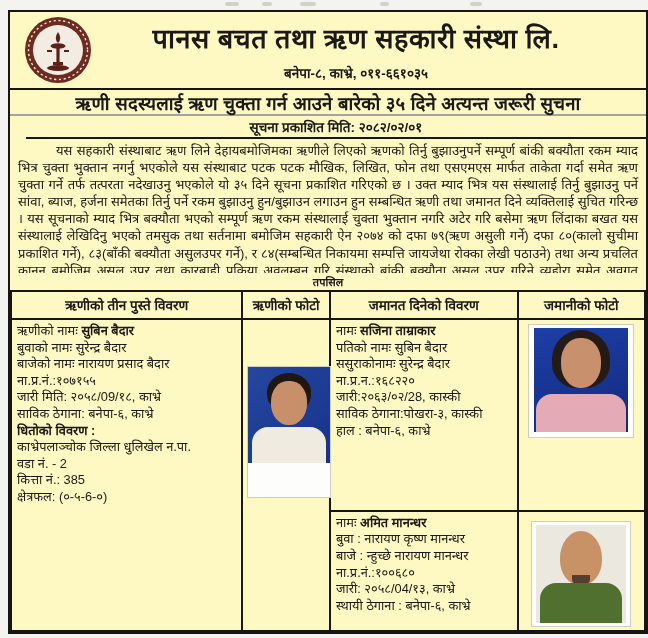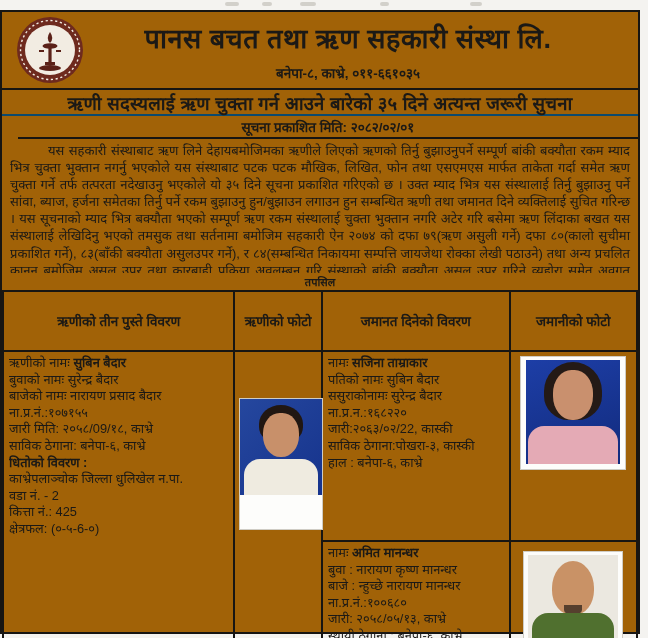--- a/index.html
+++ b/index.html
@@ -13,53 +13,53 @@
   .page{position:relative;width:648px;height:638px;background:#f4f3f0;}
   .top-edge{position:absolute;left:0;top:0;width:648px;height:10px;}
   .top-edge i{position:absolute;top:2px;height:4px;background:#c7c4bd;border-radius:2px;opacity:.75;display:block;}
   .top-edge i.m1{left:225px;width:14px;}
   .top-edge i.m2{left:262px;width:10px;}
   .top-edge i.m3{left:300px;width:16px;}
   .top-edge i.m4{left:380px;width:9px;}
   .top-edge i.m5{left:470px;width:12px;}
 
   .doc{
-    position:absolute;left:0;top:10px;width:640px;height:624px;
-    border:2px solid #171512;background:#a16207;
+    position:absolute;left:8px;top:10px;width:640px;height:624px;
+    border:2px solid #171512;background:#fef9c3;
     box-sizing:border-box;display:flex;flex-direction:column;
   }
 
   
   .masthead{height:76px;flex:0 0 auto;border-bottom:2px solid #171512;display:flex;align-items:center;}
   .logo-wrap{flex:0 0 96px;display:flex;align-items:center;justify-content:center;}
   .titles{flex:1 1 auto;text-align:center;padding-right:40px;}
   .org-name{font-size:27px;font-weight:bold;letter-spacing:.5px;white-space:nowrap;}
   .org-addr{font-size:13.5px;font-weight:bold;margin-top:8px;}
 
   .headline{
-    flex:0 0 auto;height:24px;border-bottom:2px solid #0c4a6e;
+    flex:0 0 auto;height:24px;border-bottom:2px solid #a3a3a3;
     display:flex;align-items:center;justify-content:center;
     font-size:18.5px;font-weight:bold;white-space:nowrap;letter-spacing:.2px;
   }
   .dateline{
     flex:0 0 auto;height:21px;border-bottom:2px solid #171512;
     display:flex;align-items:center;justify-content:center;
     font-size:13.5px;font-weight:bold;margin-left:16px;
   }
   .body-text{
     flex:0 0 auto;height:134px;padding:3px 8px 0 8px;box-sizing:border-box;
     font-size:13px;line-height:17.1px;text-align:justify;text-indent:38px;
     overflow:hidden;
   }
   .tapasil{flex:0 0 auto;height:17px;display:flex;align-items:center;justify-content:center;font-weight:bold;font-size:11px;}
 
   
   table.tbl{border-collapse:collapse;table-layout:fixed;width:636px;flex:1 1 auto;}
   .tbl th,.tbl td{border:2px solid #171512;vertical-align:top;box-sizing:border-box;}
-  .tbl th{font-size:13.5px;font-weight:bold;text-align:center;padding:20px 2px;height:20px;}
+  .tbl th{font-size:13.5px;font-weight:bold;text-align:center;padding:4px 2px;height:20px;}
   .tbl td{font-size:12.8px;padding:3px 5px;}
   .cell-line{line-height:16.6px;white-space:nowrap;overflow:hidden;}
   .strong{font-weight:bold;}
   tr.r1 td{height:190px;margin-top:44px;}
   tr.r2 td{height:118px;margin-top:48px;}
 
   
   .photo{position:relative;background:#fdfdfb;box-shadow:0 0 0 1px #cfccc4;margin:0 auto;overflow:hidden;}
   .photo .img{position:absolute;overflow:hidden;}
   .p-hair,.p-face,.p-shirt{position:absolute;}
@@ -151,58 +151,58 @@
           <td rowspan="2">
             <div class="cell-line"><span>ऋणीको नामः </span><span class="strong">सुबिन बैदार</span></div>
             <div class="cell-line">बुवाको नामः सुरेन्द्र बैदार</div>
             <div class="cell-line">बाजेको नामः नारायण प्रसाद बैदार</div>
             <div class="cell-line">ना.प्र.नं.:१०७१५५</div>
             <div class="cell-line">जारी मिति: २०५८/09/१८, काभ्रे</div>
             <div class="cell-line">साविक ठेगाना: बनेपा-६, काभ्रे</div>
             <div class="cell-line strong">धितोको विवरण :</div>
             <div class="cell-line">काभ्रेपलाञ्चोक जिल्ला धुलिखेल न.पा.</div>
             <div class="cell-line">वडा नं. - 2</div>
-            <div class="cell-line">कित्ता नं.: 425</div>
+            <div class="cell-line">कित्ता नं.: 385</div>
             <div class="cell-line">क्षेत्रफल: (०-५-6-०)</div>
           </td>
           <td rowspan="2">
             <div class="photo photo-borrower">
               <div class="img">
                 <div class="p-hair"></div>
                   <div class="p-face"></div>
                   <div class="p-shirt"></div>
               </div>
             </div>
           </td>
           <td>
             <div class="cell-line"><span>नामः </span><span class="strong">सजिना ताम्राकार</span></div>
             <div class="cell-line">पतिको नामः सुबिन बैदार</div>
             <div class="cell-line">ससुराकोनामः सुरेन्द्र बैदार</div>
             <div class="cell-line">ना.प्र.न.:१६८२२०</div>
-            <div class="cell-line">जारी:२०६३/०२/22, कास्की</div>
+            <div class="cell-line">जारी:२०६३/०२/28, कास्की</div>
             <div class="cell-line">साविक ठेगाना:पोखरा-३, कास्की</div>
             <div class="cell-line">हाल : बनेपा-६, काभ्रे</div>
           </td>
           <td>
             <div class="photo photo-g1">
               <div class="img">
                 <div class="p-hair"></div>
                   <div class="p-face"></div>
                   <div class="p-shirt"></div>
               </div>
             </div>
           </td>
         </tr>
         <tr class="r2">
           <td>
             <div class="cell-line"><span>नामः </span><span class="strong">अमित मानन्धर</span></div>
             <div class="cell-line">बुवा : नारायण कृष्ण मानन्धर</div>
             <div class="cell-line">बाजे : न्हुच्छे नारायण मानन्धर</div>
             <div class="cell-line">ना.प्र.नं.:१००६८०</div>
-            <div class="cell-line">जारी: २०५८/०५/१३, काभ्रे</div>
+            <div class="cell-line">जारी: २०५८/04/१३, काभ्रे</div>
             <div class="cell-line">स्थायी ठेगाना : बनेपा-६, काभ्रे</div>
           </td>
           <td>
             <div class="photo photo-g2">
               <div class="img">
                 <div class="p-face"></div>
                   <div class="p-chin"></div>
                   <div class="p-shirt"></div>
               </div>
             </div>

